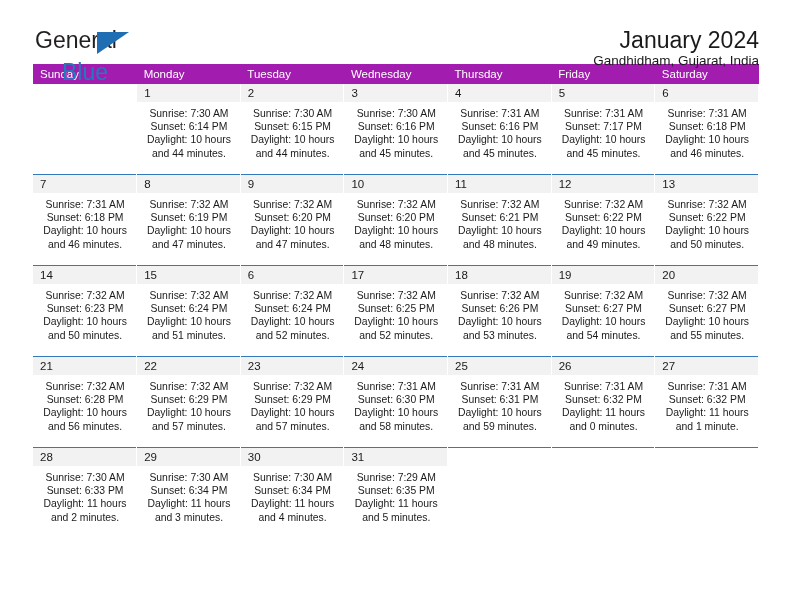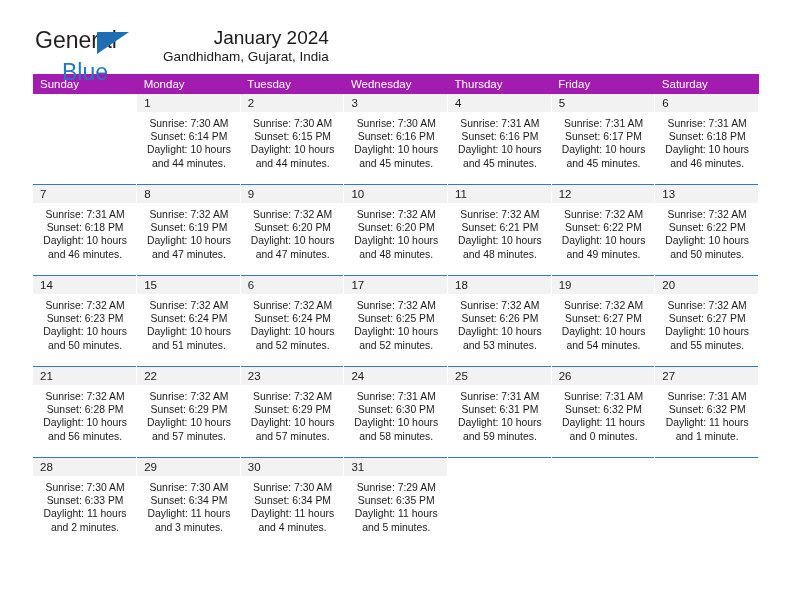--- a/index.html
+++ b/index.html
@@ -19,22 +19,23 @@
     width: 792px;
     height: 612px;
     box-sizing: border-box;
     padding: 0 33px;
   }
 
   
   .header {
     display: flex;
     align-items: flex-start;
+    justify-content: space-between;
     padding-top: 27px;
-    height: 74px;
+    height: 64px;
     box-sizing: border-box;
   }
   .brand {
     position: relative;
     width: 130px;
     height: 52px;
     flex: 0 0 auto;
   }
   .brand-general {
     position: absolute;
@@ -61,21 +62,21 @@
     height: 0;
     border-left: 32px solid #1f6eb4;
     border-bottom: 22px solid transparent;
   }
   .title-block {
     text-align: right;
     flex: 0 0 auto;
     padding-top: 0px;
   }
   .cal-title {
-    font-size: 19px;
+    font-size: 23px;
     color: #1a1a1a;
     line-height: 1.15;
     white-space: nowrap;
   }
   .cal-subtitle {
     font-size: 13.5px;
     color: #1a1a1a;
     margin-top: 0;
     white-space: nowrap;
   }
@@ -223,21 +224,21 @@
                 <div>Daylight: 10 hours</div>
                 <div>and 45 minutes.</div>
               </div>
             </div>
           </td>
           <td>
             <div class="cell-inner">
               <div class="daynum-band">5</div>
               <div class="cell-lines">
                 <div>Sunrise: 7:31 AM</div>
-                <div>Sunset: 6:17 PM</div>
+                <div>Sunset: 7:17 PM</div>
                 <div>Daylight: 10 hours</div>
                 <div>and 45 minutes.</div>
               </div>
             </div>
           </td>
           <td>
             <div class="cell-inner">
               <div class="daynum-band">6</div>
               <div class="cell-lines">
                 <div>Sunrise: 7:31 AM</div>

